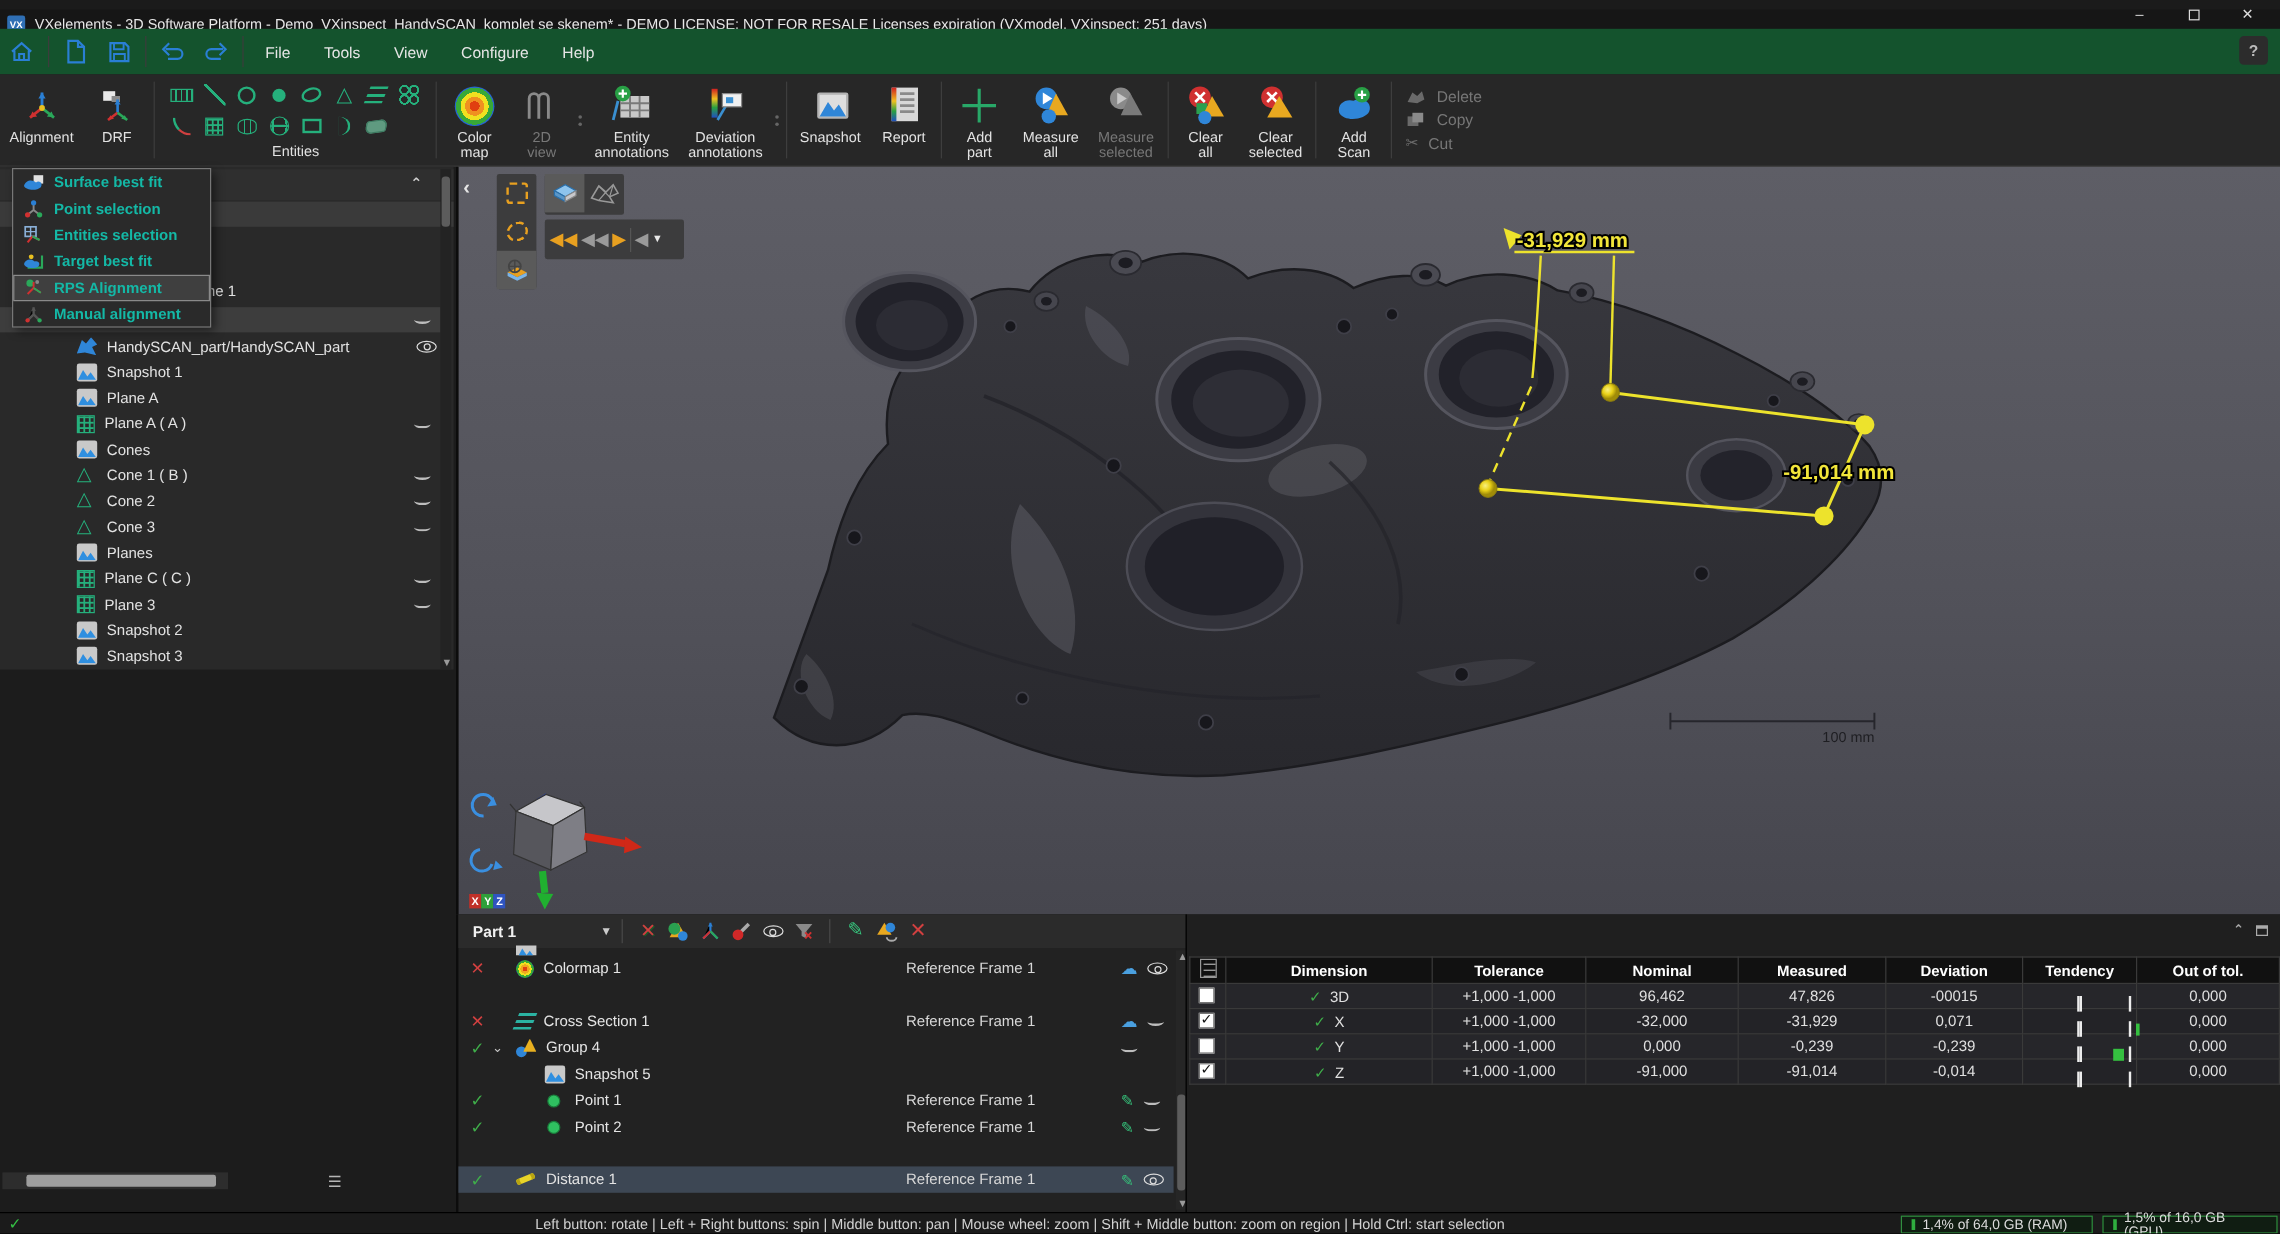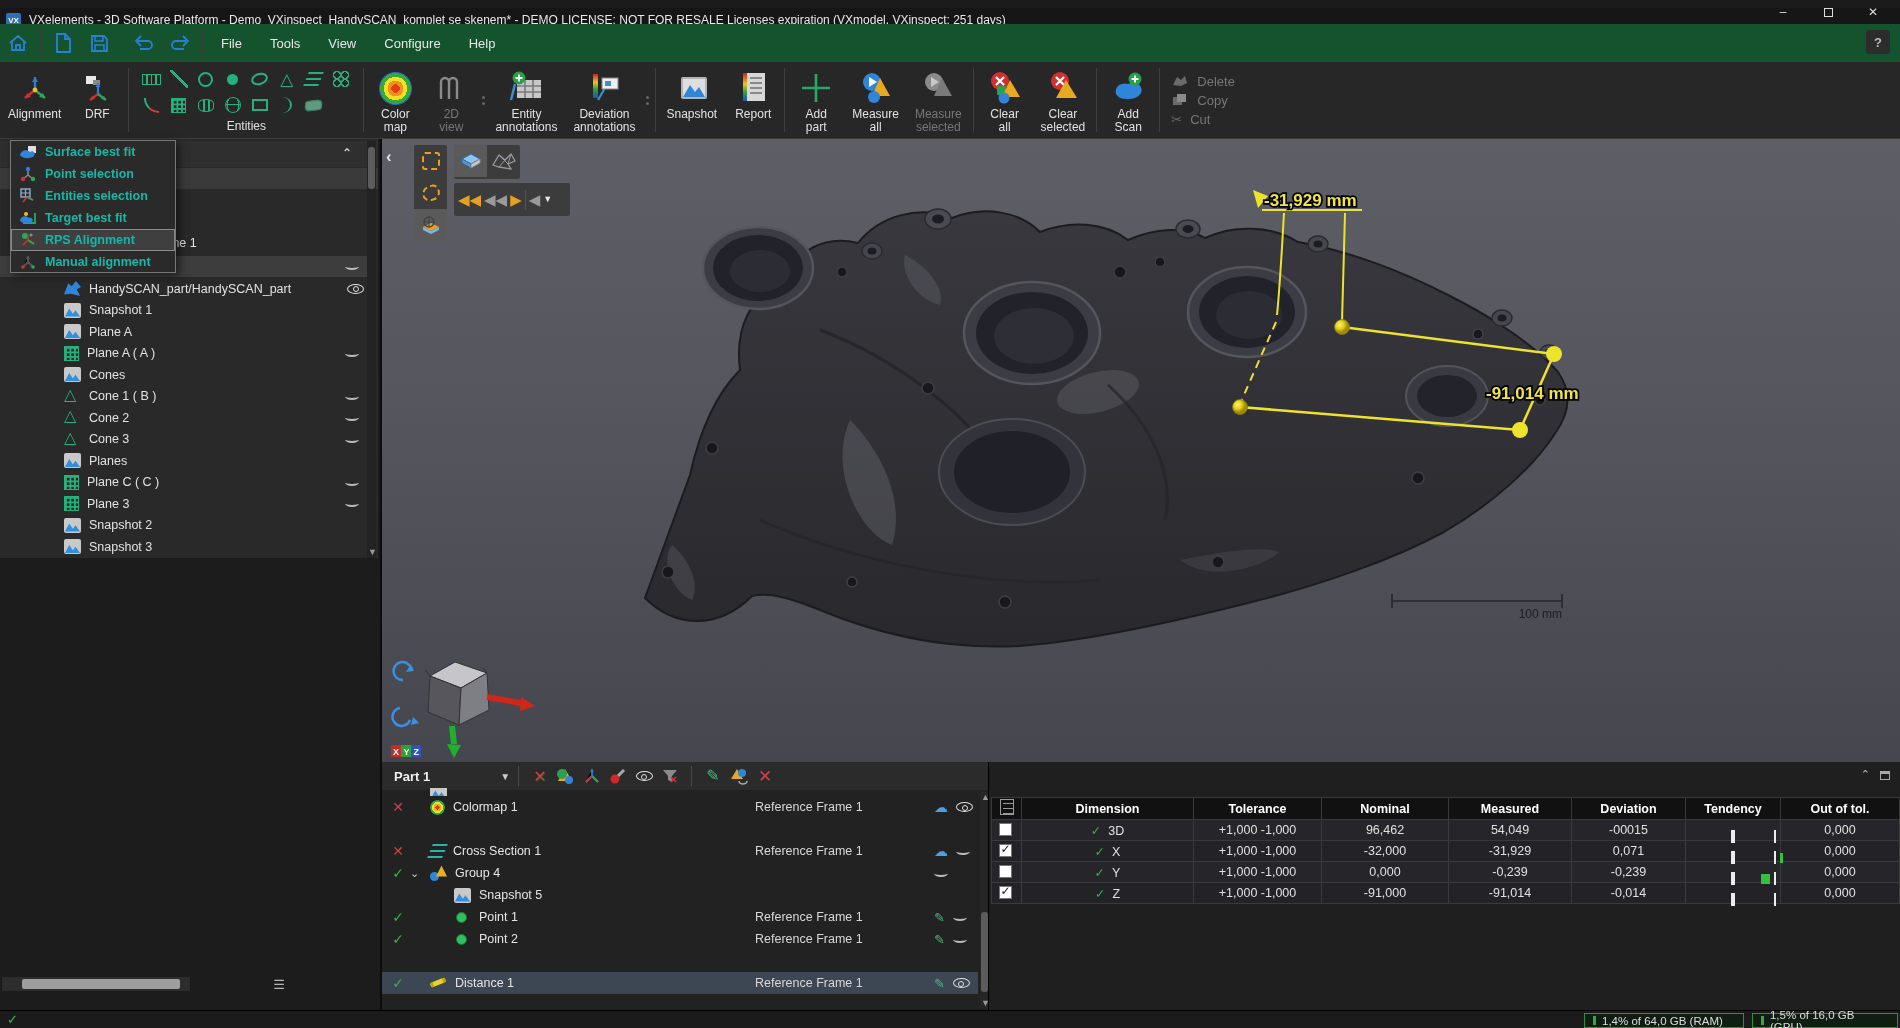--- a/index.html
+++ b/index.html
@@ -944,21 +944,21 @@
         <th>Measured</th>
         <th>Deviation</th>
         <th>Tendency</th>
         <th>Out of tol.</th>
       </tr>
       <tr>
         <td><span class="cbx" data-checked="false"></span></td>
         <td class="namec"><span class="rowchk">✓</span><span>3D</span></td>
         <td>+1,000 -1,000</td>
         <td>96,462</td>
-        <td>54,049</td>
+        <td>47,826</td>
         <td>-00015</td>
         <td><span class="tend"><i class="ln"></i><i class="tl"></i><i class="tc"></i><i class="tr"></i></span></td>
         <td>0,000</td>
       </tr>
       <tr>
         <td><span class="cbx" data-checked="true"></span></td>
         <td class="namec"><span class="rowchk">✓</span><span>X</span></td>
         <td>+1,000 -1,000</td>
         <td>-32,000</td>
         <td>-31,929</td>
@@ -985,17 +985,18 @@
         <td>-0,014</td>
         <td><span class="tend"><i class="ln"></i><i class="tl"></i><i class="tc"></i><i class="tr"></i></span></td>
         <td>0,000</td>
       </tr>
     </tbody>
       </table>
   </div>
 
   <div class="abs" id="statusbar">
     <span id="sb-check">✓</span>
+    <span id="sb-hints">Left button: rotate  |  Left + Right buttons: spin  |  Middle button: pan  |  Mouse wheel: zoom  |  Shift + Middle button: zoom on region  |  Hold Ctrl: start selection</span>
     <span class="sb-badge" id="badge-ram">1,4% of 64,0 GB (RAM)</span>
     <span class="sb-badge" id="badge-gpu">1,5% of 16,0 GB (GPU)</span>
   </div>
 
 </div>
 
 </body></html>

